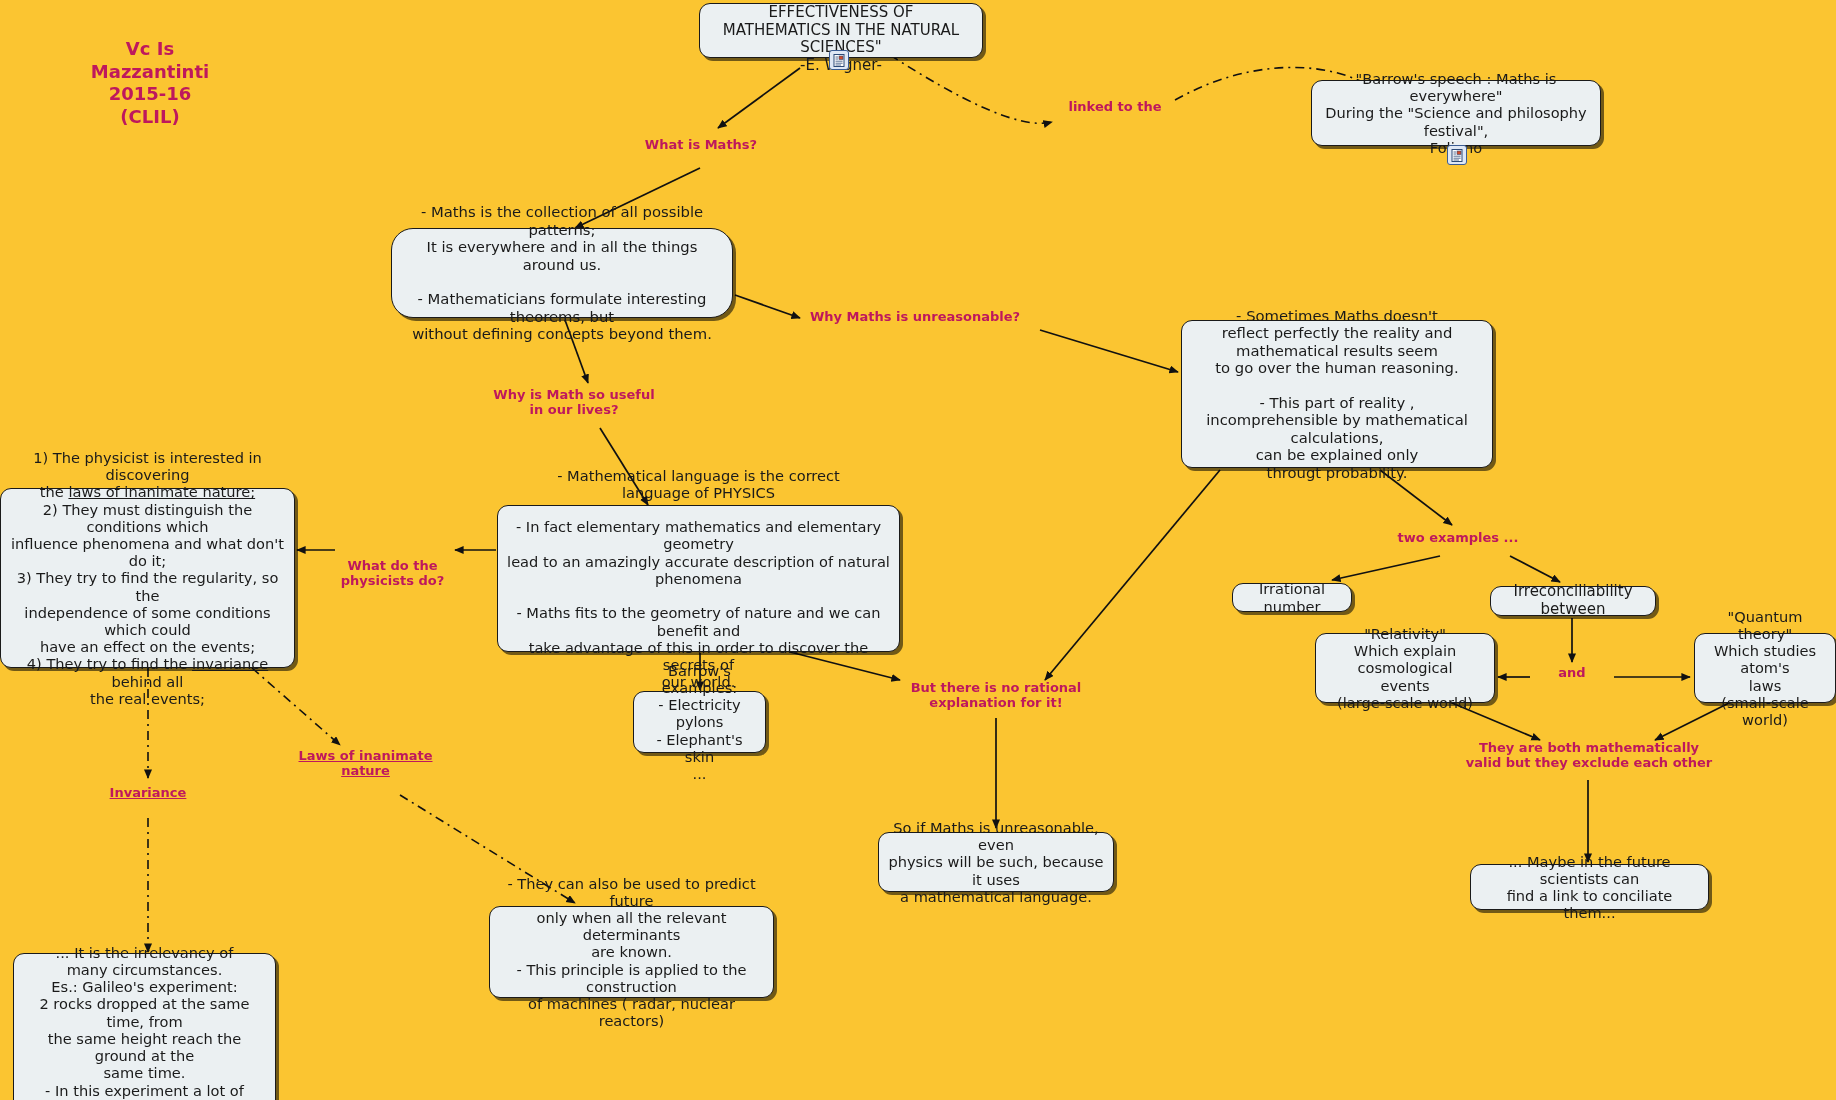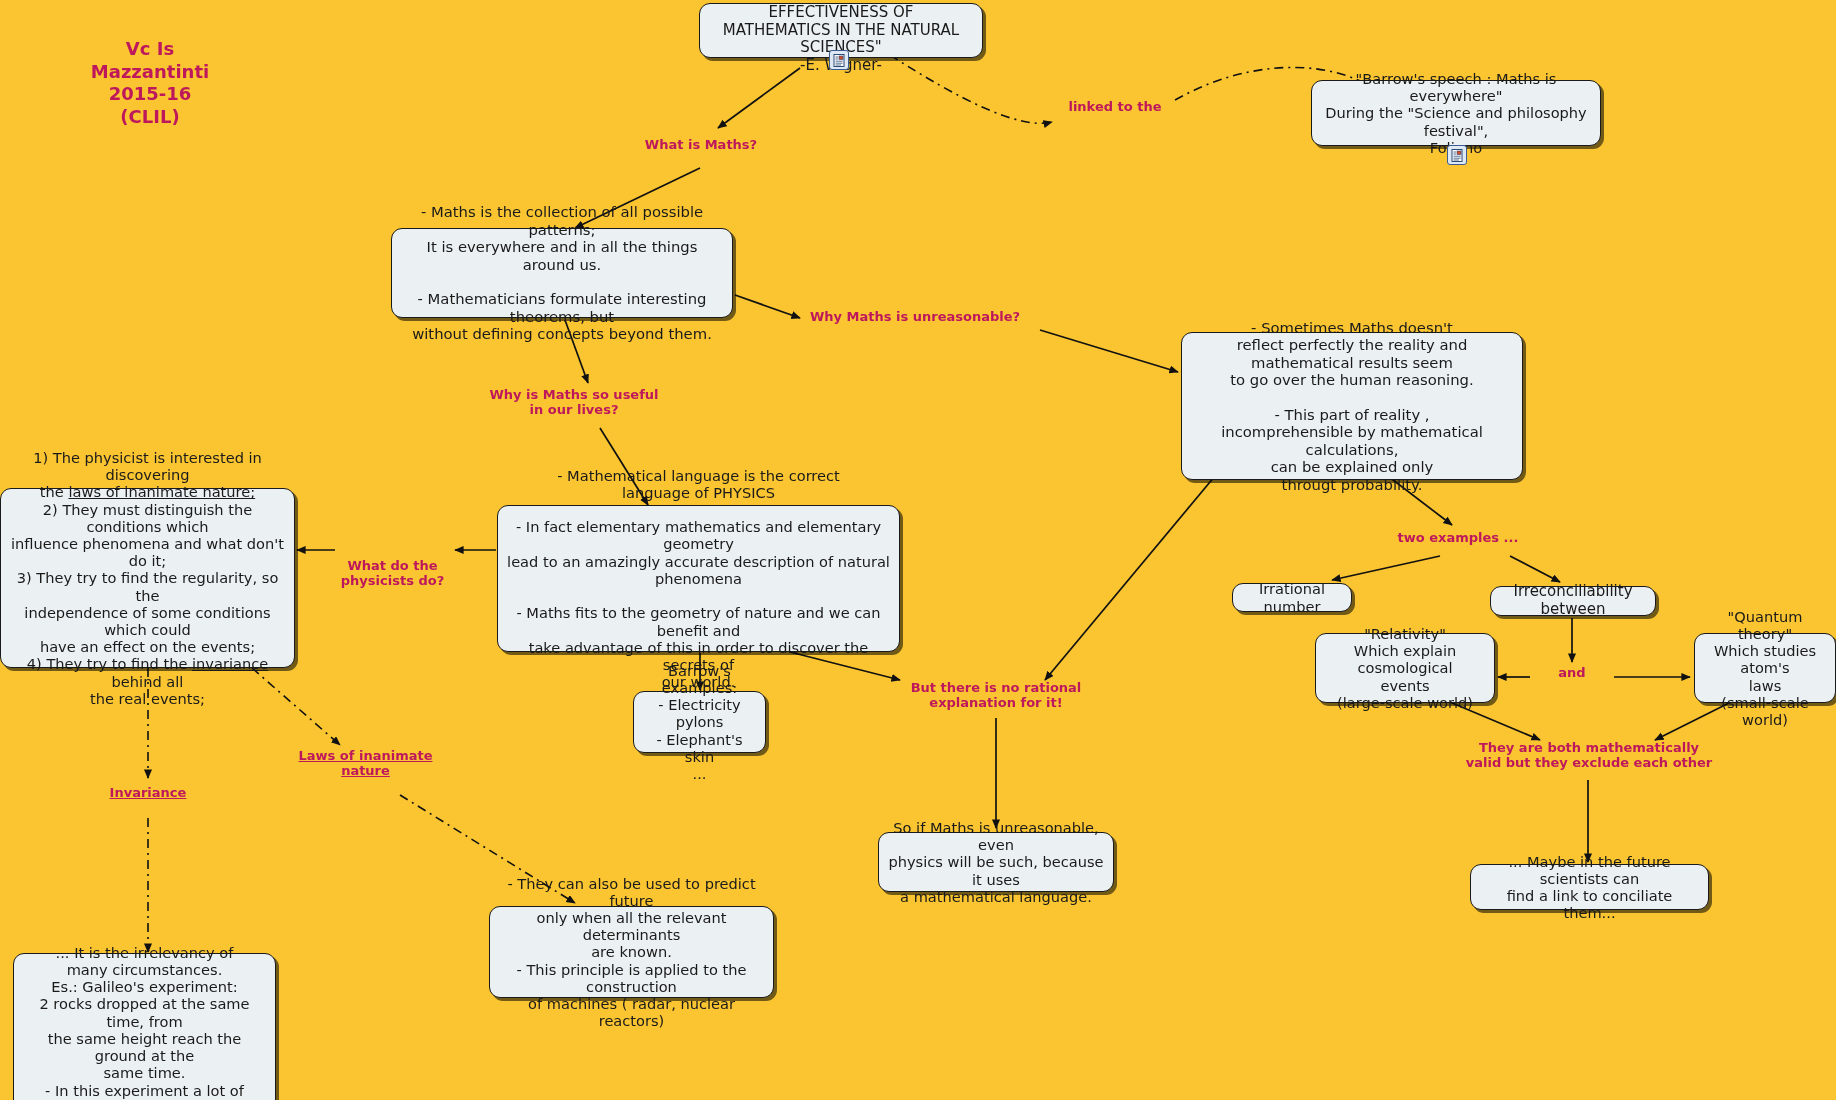--- a/index.html
+++ b/index.html
@@ -174,29 +174,29 @@
       <rect x="1" y="0.5" width="10" height="12" fill="#ffffff" stroke="#2c4a77" stroke-width="1"></rect>
       <rect x="6" y="2" width="4" height="3.5" fill="#d24b2a" stroke="#2c4a77" stroke-width="0.6"></rect>
       <line x1="2.5" y1="3" x2="5" y2="3" stroke="#2c4a77" stroke-width="0.8"></line>
       <line x1="2.5" y1="5" x2="5" y2="5" stroke="#2c4a77" stroke-width="0.8"></line>
       <line x1="2.5" y1="7.2" x2="9.6" y2="7.2" stroke="#2c4a77" stroke-width="0.8"></line>
       <line x1="2.5" y1="9.2" x2="9.6" y2="9.2" stroke="#2c4a77" stroke-width="0.8"></line>
       <line x1="2.5" y1="11" x2="8" y2="11" stroke="#2c4a77" stroke-width="0.8"></line>
     </svg>
   </div>
 
-  <div class="node" style="left:391px;top:228px;width:342px;height:90px;font-size:14.8px;">
+  <div class="node" style="left:391px;top:228px;width:342px;height:90px;font-size:14.8px;border-radius:22px;">
     <span class="txt">- Maths is the collection of all possible patterns;
 It is everywhere and in all the things around us.
 
 - Mathematicians formulate interesting theorems, but
 without defining concepts beyond them.</span>
   </div>
 
-  <div class="node" style="left:1181px;top:320px;width:342px;height:148px;font-size:14.8px;margin-top:12px;">
+  <div class="node" style="left:1181px;top:320px;width:312px;height:148px;font-size:14.8px;">
     <span class="txt">- Sometimes Maths doesn't
 reflect perfectly the reality and
 mathematical results seem
 to go over the human reasoning.
 
 - This part of reality ,
 incomprehensible by mathematical calculations,
 can be explained only
 througt probability.</span>
   </div>
@@ -286,21 +286,21 @@
     <span class="txt">... Maybe in the future scientists can
 find a link to conciliate them...</span>
   </div>
 
   <div class="linklabel" style="left:1052px;top:99px;width:126px;">linked to the</div>
 
   <div class="linklabel" style="left:627px;top:137px;width:148px;">What is Maths?</div>
 
   <div class="linklabel" style="left:800px;top:309px;width:230px;">Why Maths is unreasonable?</div>
 
-  <div class="linklabel" style="left:484px;top:387px;width:180px;">Why is Maths so useful
+  <div class="linklabel" style="left:484px;top:387px;width:180px;">Why is Math so useful
 in our lives?</div>
 
   <div class="linklabel" style="left:330px;top:558px;width:125px;">What do the
 physicists do?</div>
 
   <div class="linklabel" style="left:1386px;top:530px;width:144px;">two examples ...</div>
 
   <div class="linklabel" style="left:890px;top:680px;width:212px;">But there is no rational
 explanation for it!</div>
 

